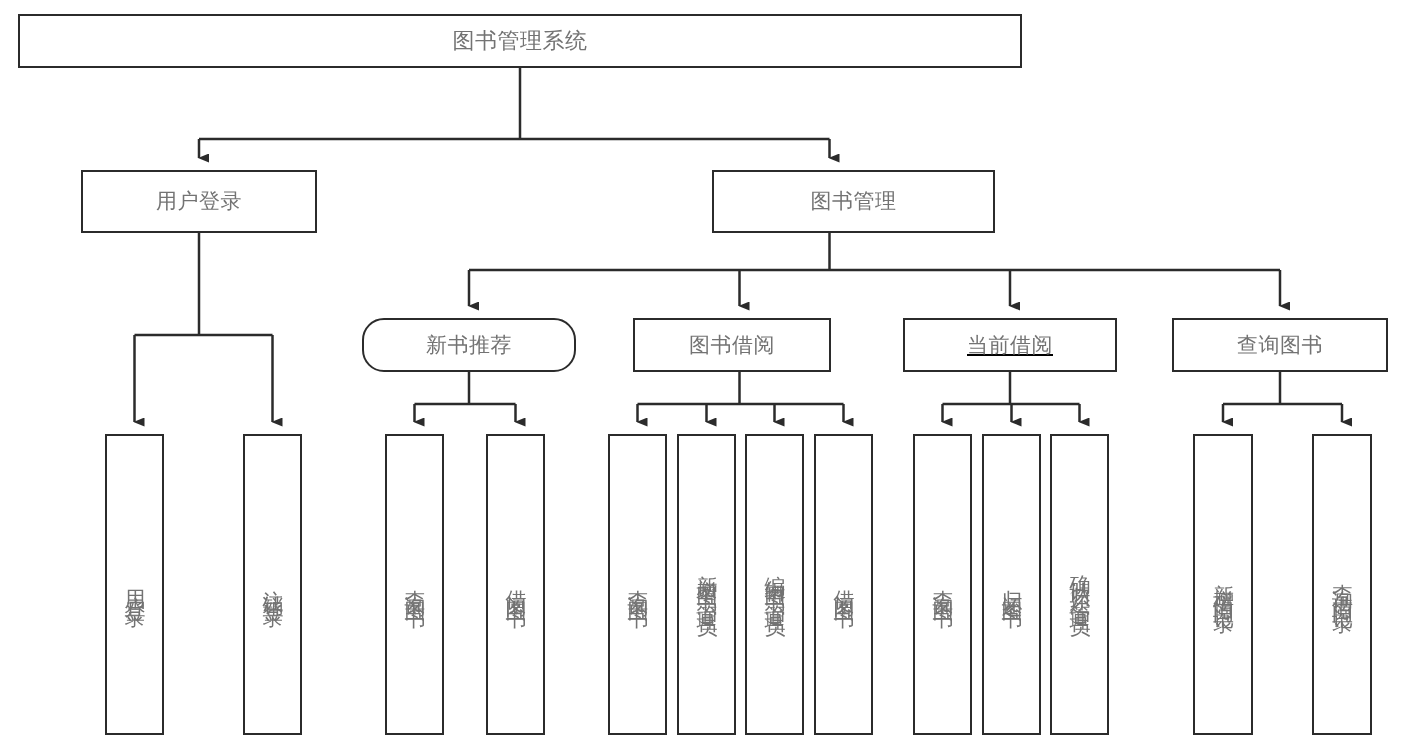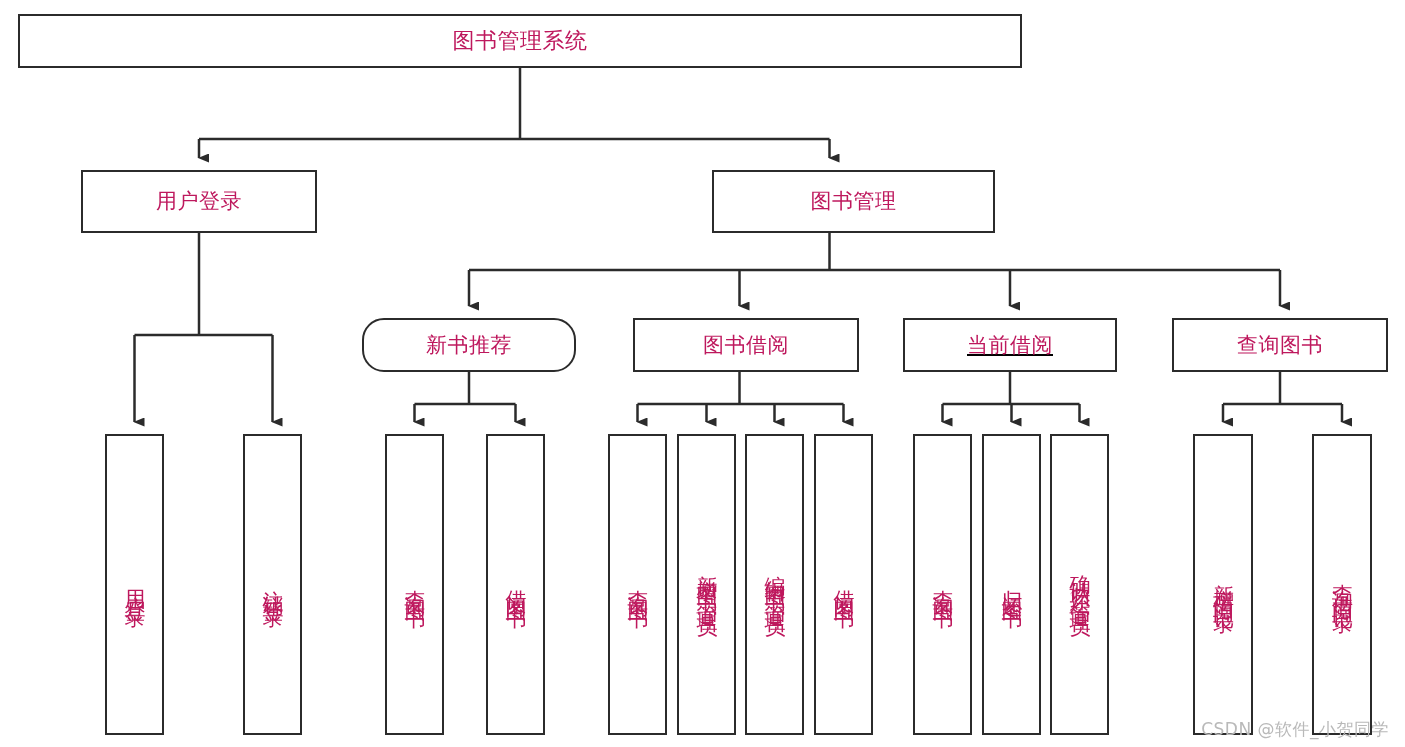--- a/index.html
+++ b/index.html
@@ -30,21 +30,21 @@
     position: absolute;
     box-sizing: border-box;
     background: #ffffff;
     border: 2.5px solid #2b2b2b;
     display: flex;
     align-items: center;
     justify-content: center;
     z-index: 2;
   }
   .node .label {
-    color: #be185d;
+    color: #737373;
     line-height: 1.18;
     letter-spacing: 0.5px;
     white-space: nowrap;
     text-align: left;
   }
   
   .node.horiz .label {
     font-size: 21px;
   }
   .node.root .label {
@@ -129,21 +129,21 @@
       </div>
       <div class="node horiz" style="left: 81px; top: 170px; width: 236px; height: 63px;">
         <span class="label">用户登录</span>
       </div>
       <div class="node horiz" style="left: 712px; top: 170px; width: 283px; height: 63px;">
         <span class="label">图书管理</span>
       </div>
       <div class="node horiz" style="left: 362px; top: 318px; width: 214px; height: 54px; border-radius: 22px;">
         <span class="label">新书推荐</span>
       </div>
-      <div class="node horiz" style="left: 633px; top: 318px; width: 226px; height: 54px;">
+      <div class="node horiz" style="left: 633px; top: 318px; width: 198px; height: 54px;">
         <span class="label">图书借阅</span>
       </div>
       <div class="node horiz" style="left: 903px; top: 318px; width: 214px; height: 54px; text-decoration: underline;">
         <span class="label">当前借阅</span>
       </div>
       <div class="node horiz" style="left: 1172px; top: 318px; width: 216px; height: 54px;">
         <span class="label">查询图书</span>
       </div>
       <div class="node vert" style="left: 105px; top: 434px; width: 59px; height: 301px;">
         <span class="label">用户登录</span>
@@ -179,14 +179,13 @@
         <span class="label">确认归还（管理员）</span>
       </div>
       <div class="node vert" style="left: 1193px; top: 434px; width: 60px; height: 301px;">
         <span class="label">新增借阅记录</span>
       </div>
       <div class="node vert" style="left: 1312px; top: 434px; width: 60px; height: 301px;">
         <span class="label">查询借阅记录</span>
       </div>
     </div>
 
-  <div id="watermark">CSDN @软件_小贺同学</div>
 </div>
 
 </body></html>

